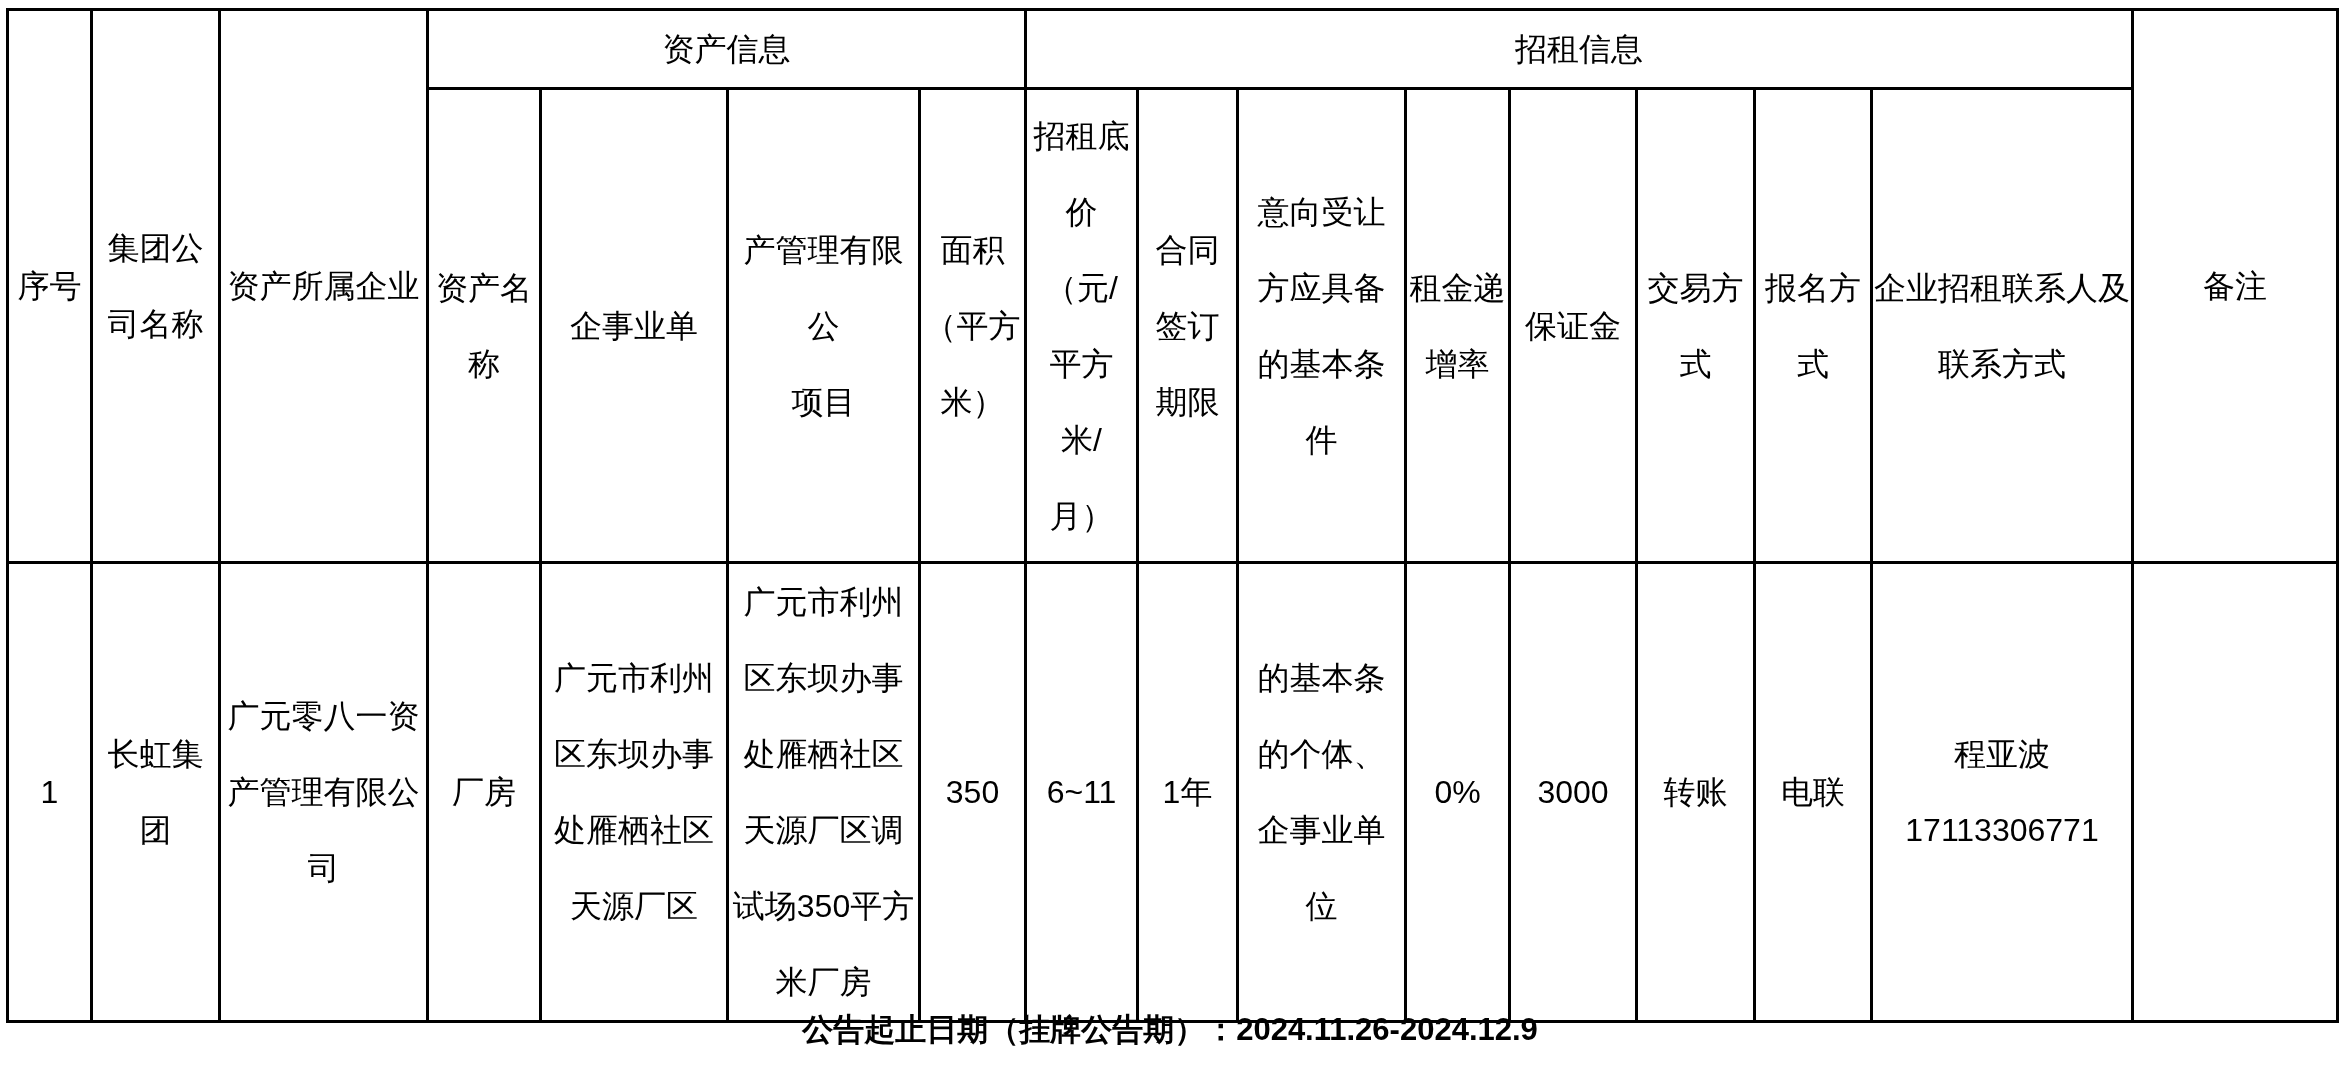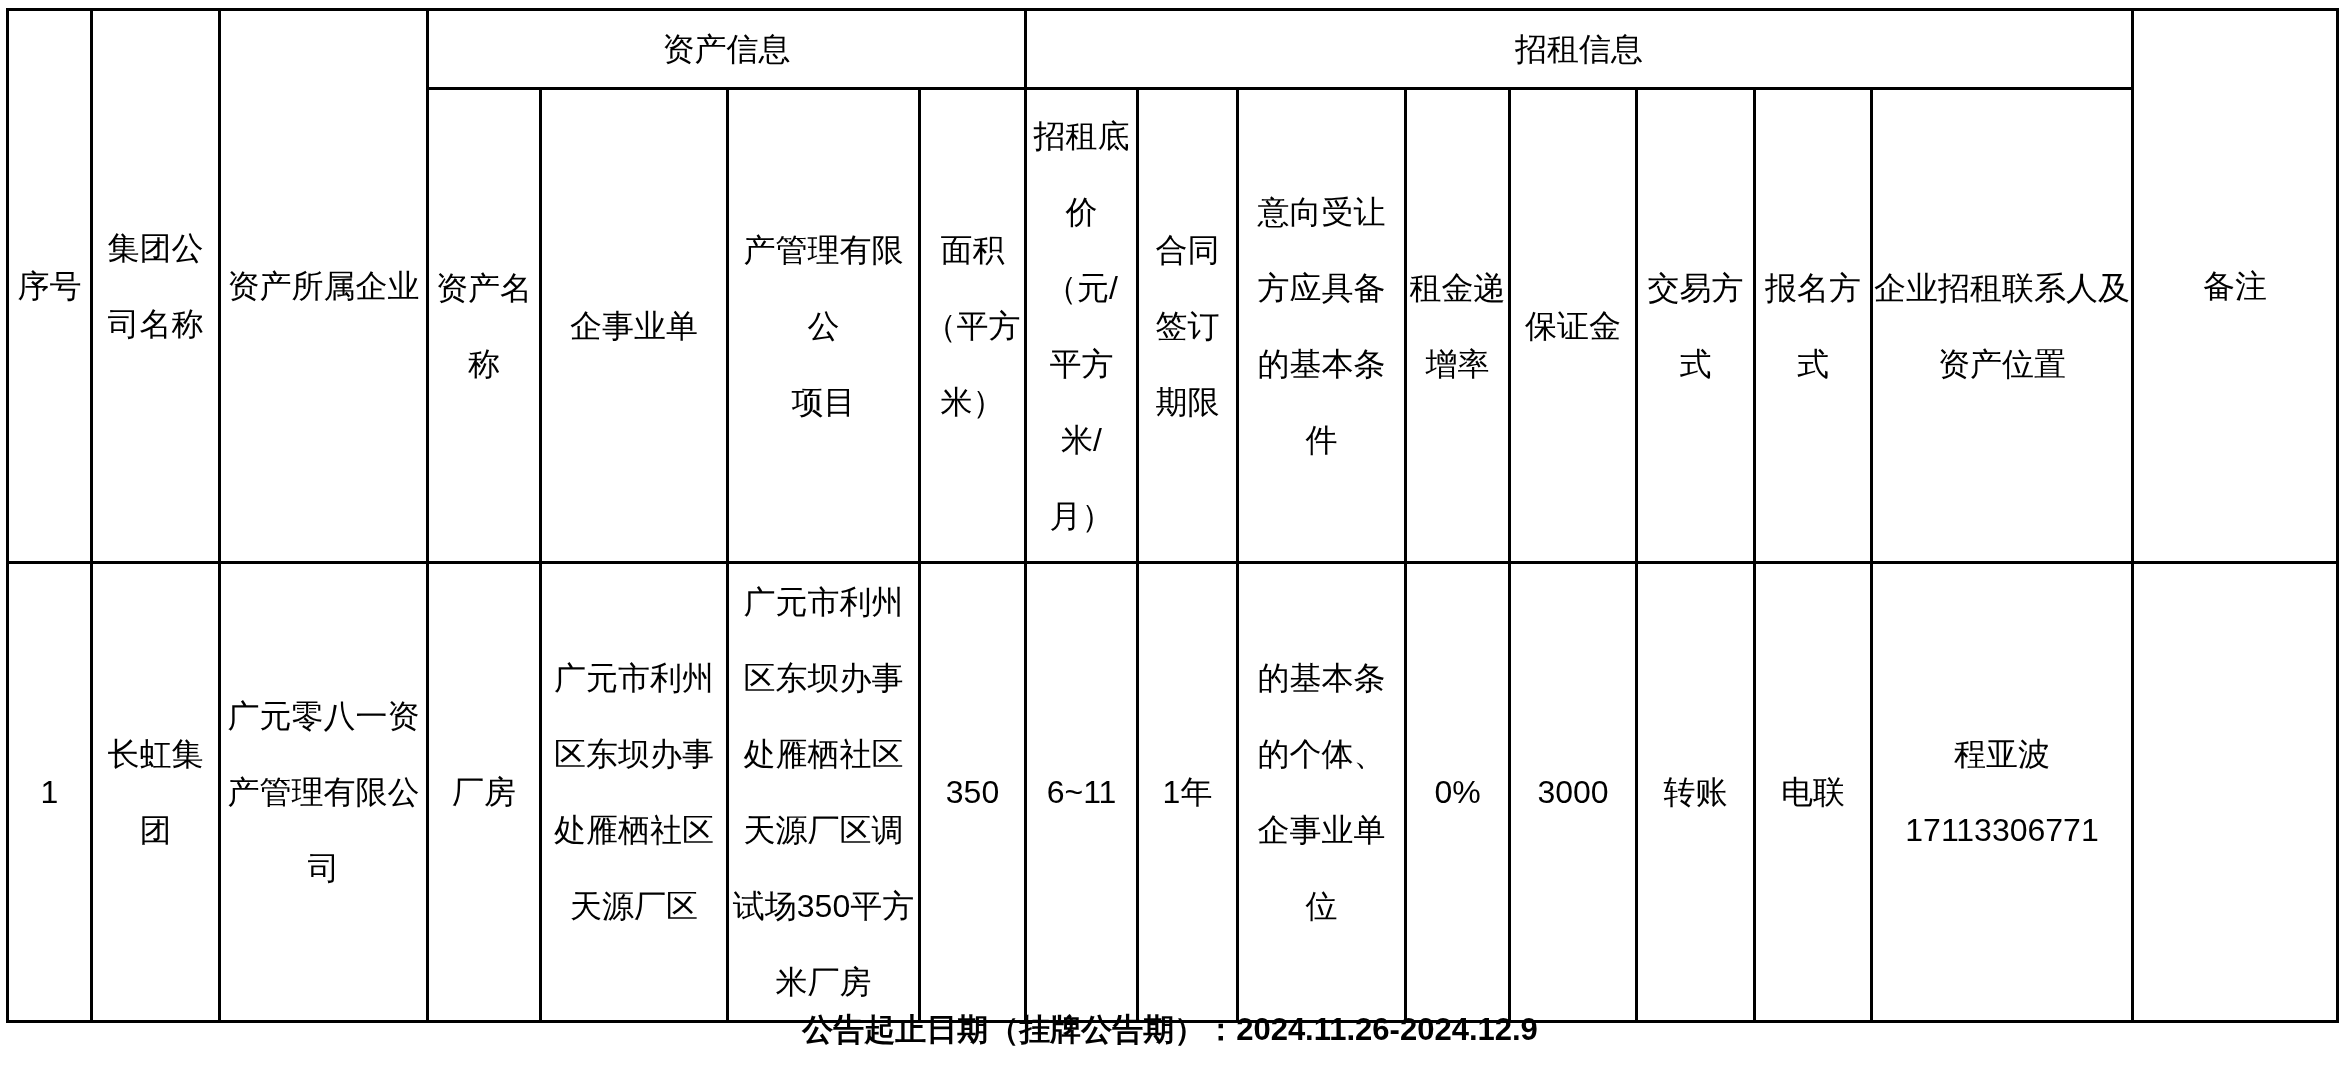--- a/index.html
+++ b/index.html
@@ -114,21 +114,21 @@
 的基本条
 件</td>
       <td>租金递
 增率</td>
       <td>保证金</td>
       <td>交易方
 式</td>
       <td>报名方
 式</td>
       <td>企业招租联系人及
-资产位置</td>
+联系方式</td>
     </tr>
 
     <tr class="row-data">
       <td>1</td>
       <td>长虹集
 团</td>
       <td>广元零八一资
 产管理有限公
 司</td>
       <td>厂房</td>

